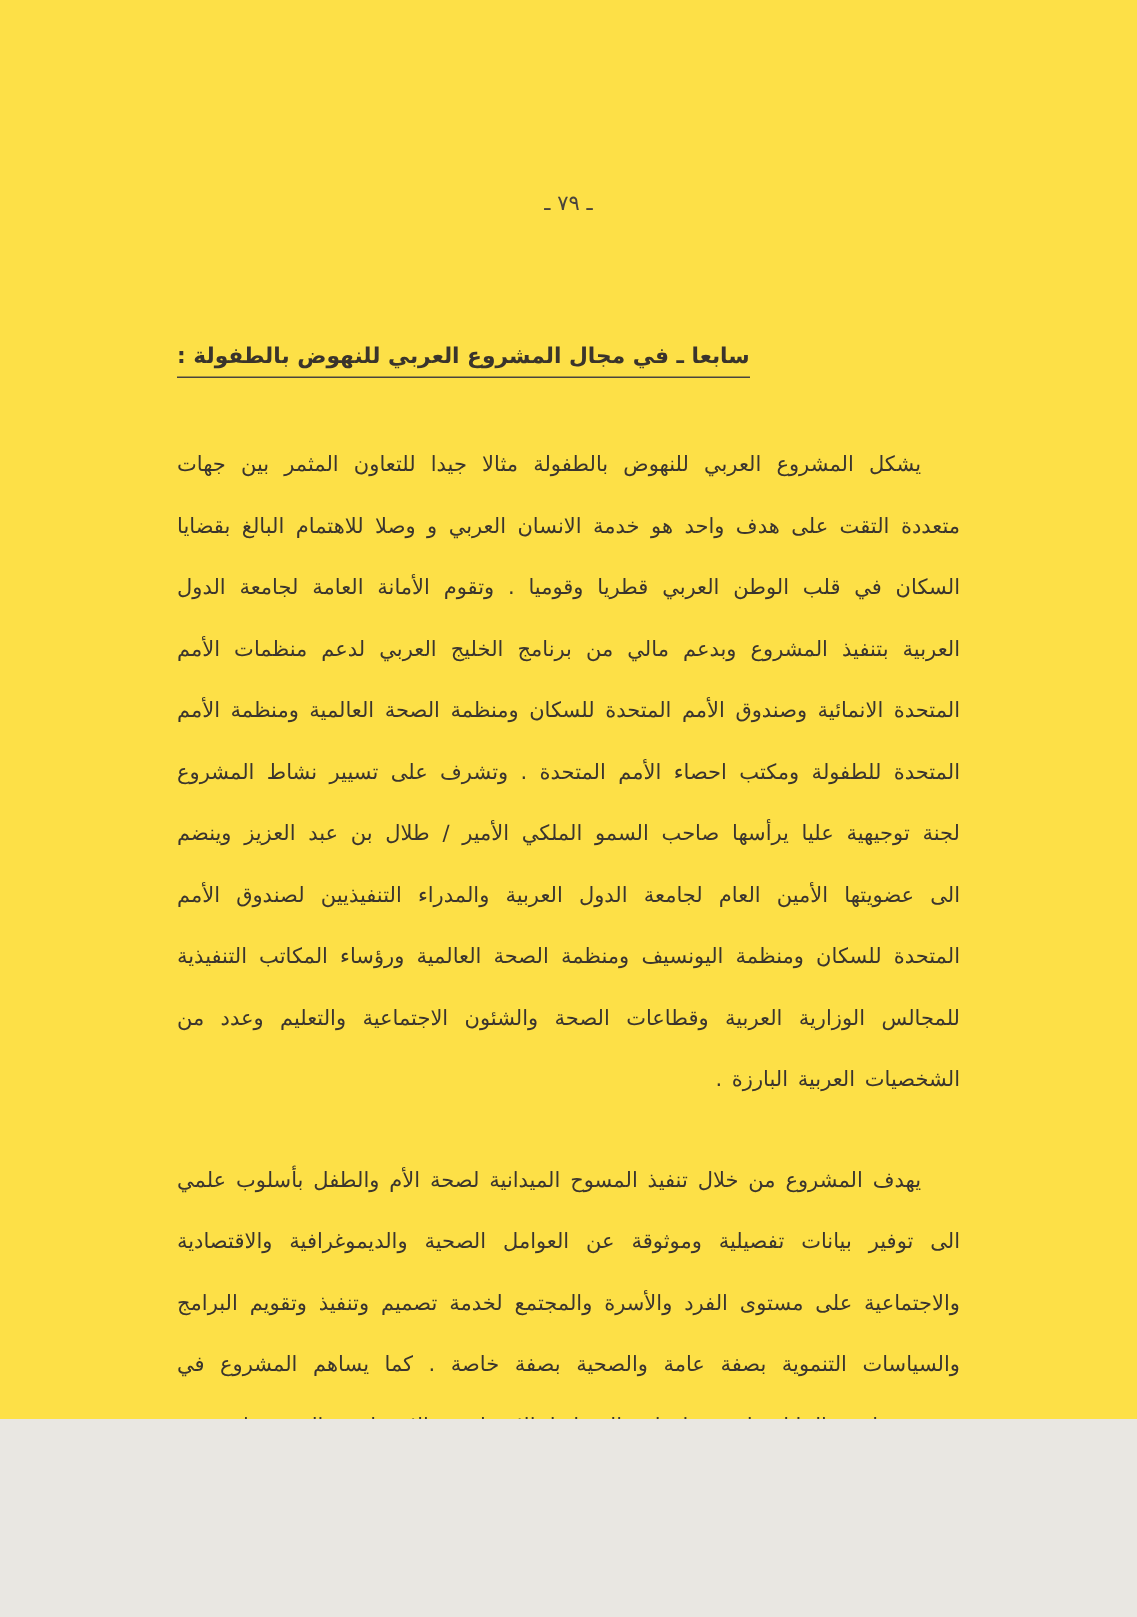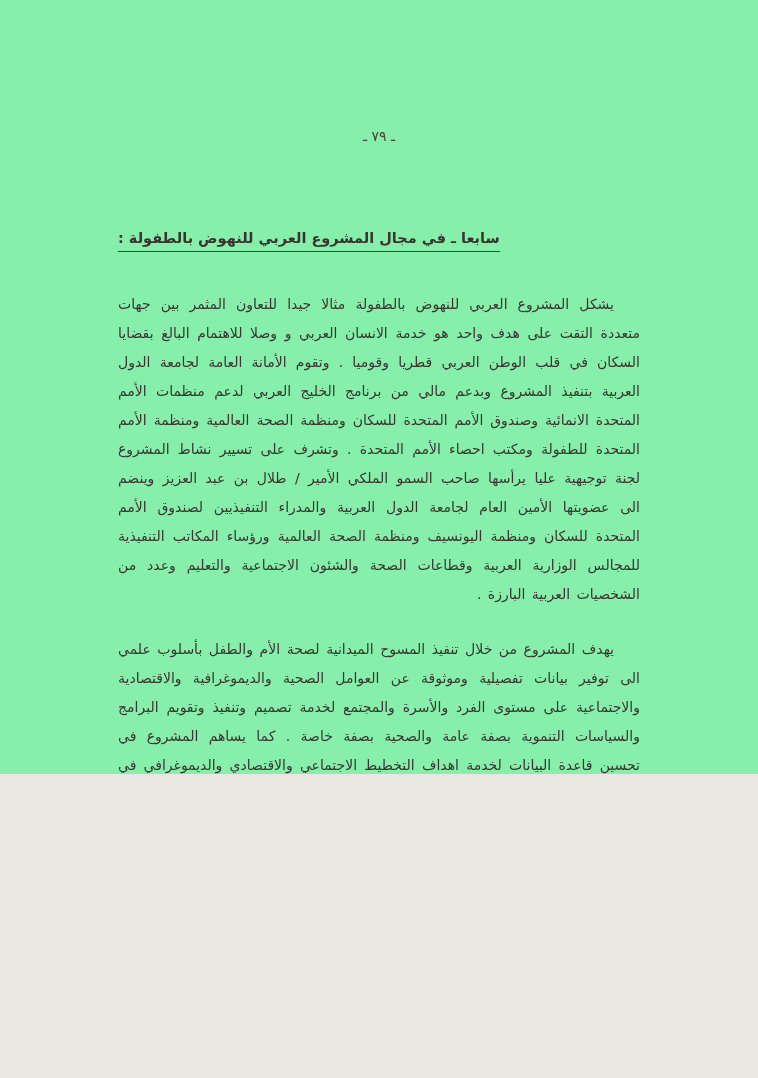--- a/index.html
+++ b/index.html
@@ -4,23 +4,23 @@
 <style>
   html, body {
     margin: 0;
     padding: 0;
     background: #e9e7e2;
     font-family: "DejaVu Sans", sans-serif;
   }
   .page {
     position: relative;
     width: 758px;
-    height: 774px;
+    height: 946px;
     margin: 0 auto;
-    background: #86efac;
+    background: #fde047;
     overflow: hidden;
     direction: rtl;
     color: #35302a;
   }
   .page-number {
     position: absolute;
     top: 128px;
     left: 0;
     right: 0;
     text-align: center;
@@ -45,21 +45,21 @@
     color: #3a342c;
   }
   .heading span {
     display: inline-block;
     border-bottom: 1.5px solid #4a443c;
     padding-bottom: 5px;
   }
   .para {
     margin: 0 0 26px 0;
     font-size: 14px;
-    line-height: 29px;
+    line-height: 41px;
     text-align: justify;
     text-justify: inter-word;
     word-spacing: 2px;
     text-indent: 26px;
     color: #3b352e;
   }
   .artifact-dot {
     position: absolute;
     top: 1022px;
     left: 458px;

